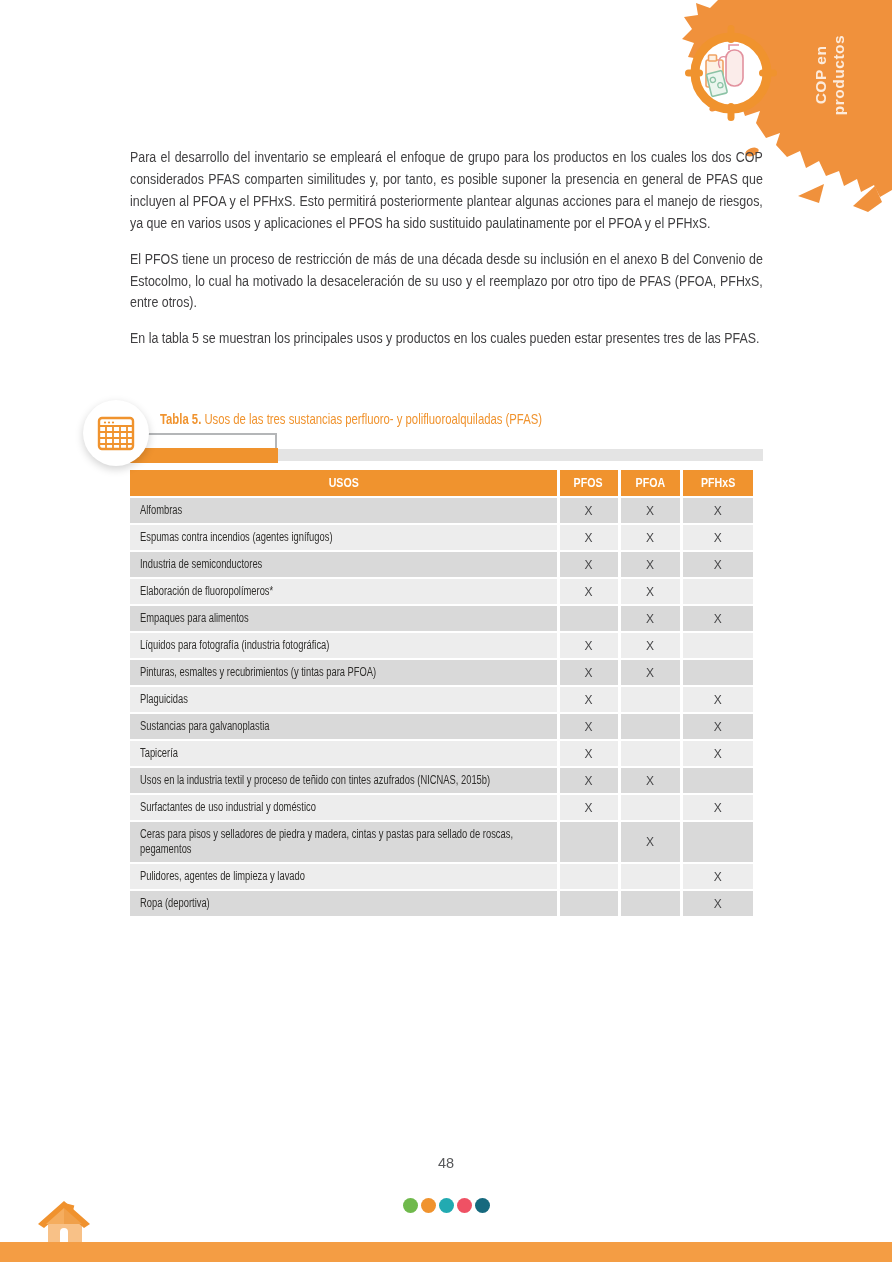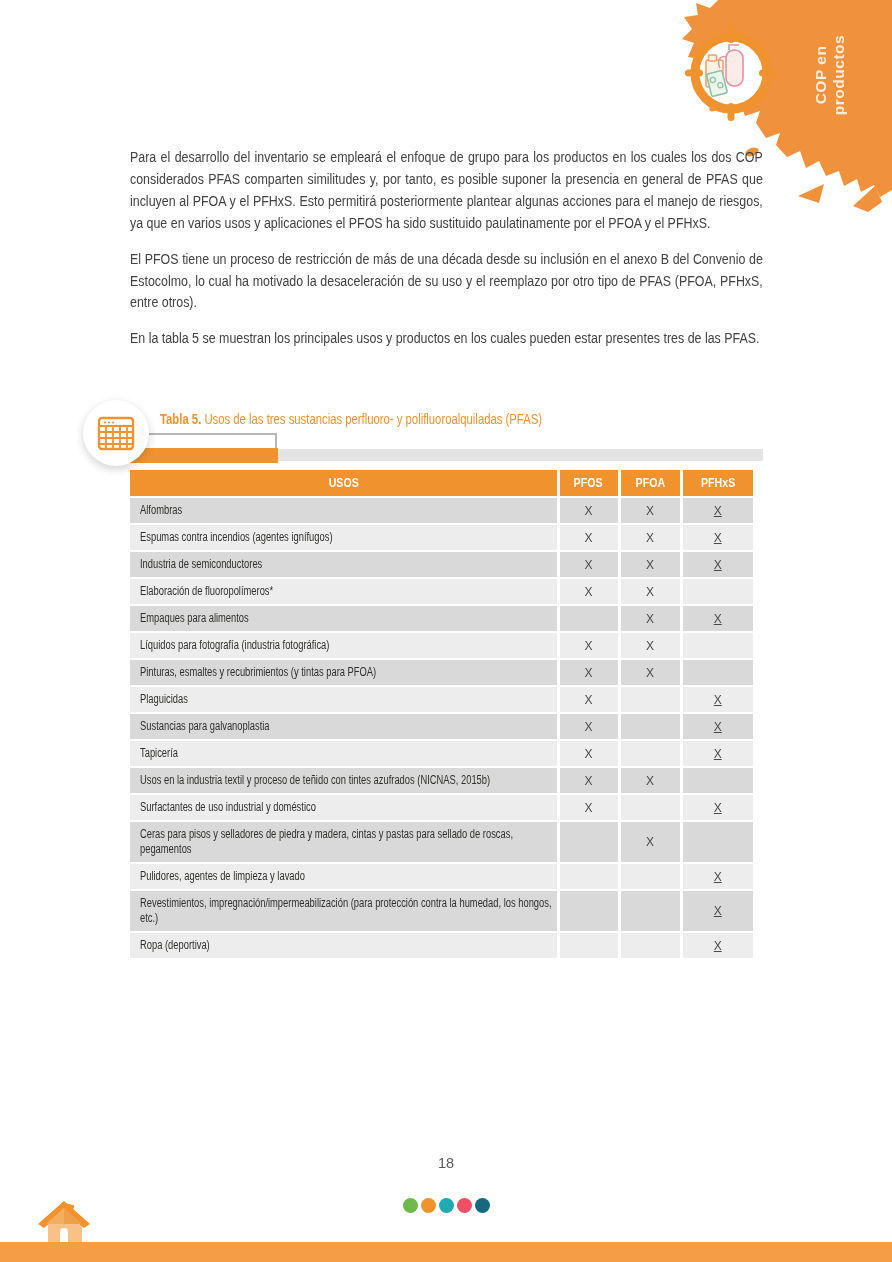--- a/index.html
+++ b/index.html
@@ -42,21 +42,21 @@
   .bar-gray{position:absolute;left:278px;top:449px;width:485px;height:12px;background:#E4E4E4;z-index:2;}
   
   .pfas-table{
     position:absolute;left:130px;top:470px;width:594px;
     border-collapse:collapse;table-layout:fixed;
   }
   .pfas-table th{
     background:var(--accent,#F0932E);color:#fff;font-size:12.5px;font-weight:bold;
     height:26px;border-right:3px solid #fff;border-bottom:2px solid #fff;padding:0;
   }
-  .pfas-table th:last-child,.pfas-table td:last-child{border-right:none;text-decoration:underline;}
+  .pfas-table th:last-child,.pfas-table td:last-child{border-right:none;}
   .pfas-table th .c{display:inline-block;transform:scaleX(0.85);}
   .pfas-table td{
     border-right:3px solid #fff;border-bottom:2px solid #fff;
     font-size:12px;color:#2F2E2C;vertical-align:middle;padding:5px 4px 5px 10px;
   }
   .pfas-table tbody tr:nth-child(odd) td{background:#D9D9D9;}
   .pfas-table tbody tr:nth-child(even) td{background:#EDEDED;}
   .pfas-table td.mark{text-align:center;color:#4A4A4C;padding:5px 0;}
   .pfas-table td .lbl{
     display:block;width:531px;transform:scaleX(0.78);transform-origin:0 50%;line-height:15px;
@@ -261,38 +261,30 @@
         <tr>
           <td>
             <span class="lbl">Pulidores, agentes de limpieza y lavado</span>
           </td>
           <td class="mark"></td>
           <td class="mark"></td>
           <td class="mark">X</td>
         </tr>
         <tr>
           <td>
-            <span class="lbl">Revestimientos, impregnación/impermeabilización (para protección contra la humedad, los hongos, etc.)</span>
-          </td>
-          <td class="mark"></td>
-          <td class="mark"></td>
-          <td class="mark">X</td>
-        </tr>
-        <tr>
-          <td>
             <span class="lbl">Ropa (deportiva)</span>
           </td>
           <td class="mark"></td>
           <td class="mark"></td>
           <td class="mark">X</td>
         </tr>
       </tbody>
   </table>
 
-  <div class="page-num">18</div>
+  <div class="page-num">48</div>
   <div class="dots" id="footer-dots">
       <i style="background: rgb(111, 185, 76);"></i>
       <i style="background: rgb(240, 147, 46);"></i>
       <i style="background: rgb(34, 170, 177);"></i>
       <i style="background: rgb(239, 81, 100);"></i>
       <i style="background: rgb(22, 105, 126);"></i>
     </div>
 
   <svg class="home" viewBox="0 0 56 42" aria-hidden="true">
     <rect x="28" y="4" width="9" height="12" fill="#F0922E" transform="rotate(14 32 10)"></rect>

